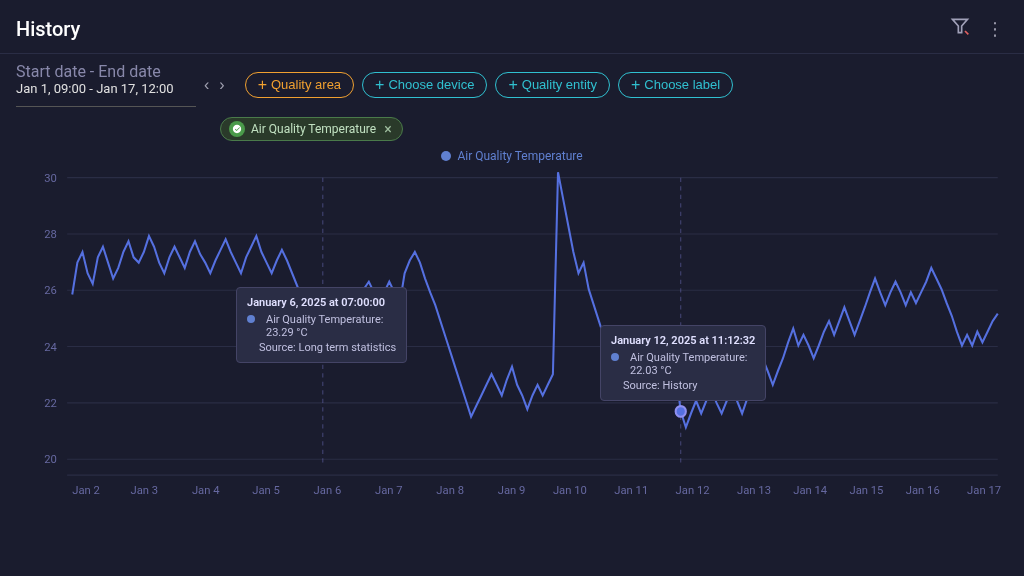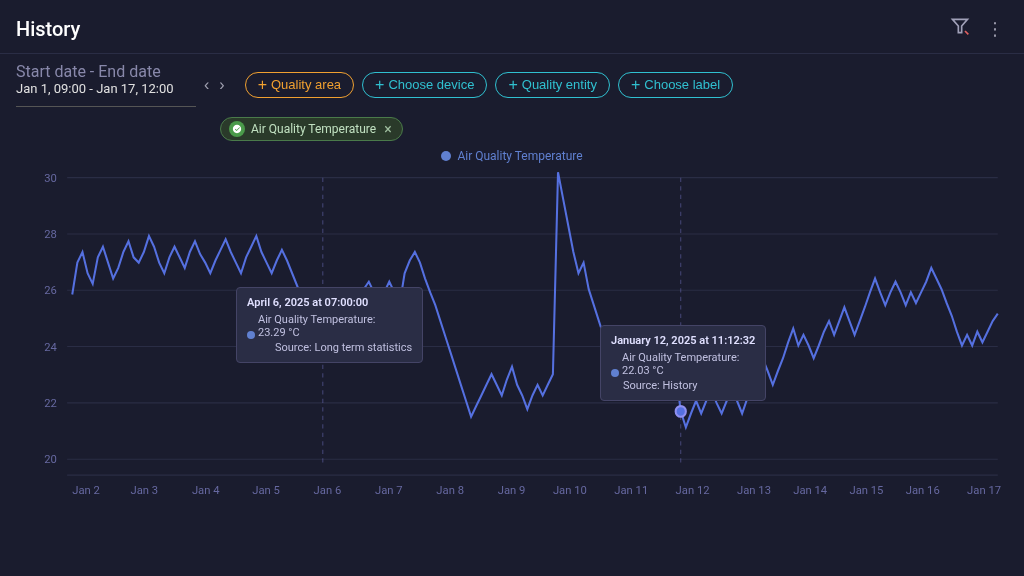--- a/index.html
+++ b/index.html
@@ -190,22 +190,22 @@
       pointer-events: none;
     }
     .tooltip-title {
       font-weight: 600;
       margin-bottom: 4px;
       color: #e0e0ff;
       font-size: 11px;
     }
     .tooltip-row {
       display: flex;
-      align-items: flex-end;
-      gap: 3px;
+      align-items: flex-start;
+      gap: 11px;
       margin-bottom: 2px;
     }
     .tooltip-dot {
       width: 8px;
       height: 8px;
       border-radius: 50%;
       background: #6080d0;
       margin-top: 2px;
       flex-shrink: 0;
     }
@@ -515,29 +515,29 @@
 
       <line x1="300" y1="10" x2="300" y2="280" stroke="#7070c0" stroke-width="1" stroke-dasharray="4,4" opacity="0.5"></line>
       <line x1="650" y1="10" x2="650" y2="280" stroke="#7070c0" stroke-width="1" stroke-dasharray="4,4" opacity="0.5"></line>
 
       <circle cx="300" cy="155" r="5" fill="#5570e0" stroke="#9090f0" stroke-width="2"></circle>
       <circle cx="650" cy="230" r="5" fill="#5570e0" stroke="#9090f0" stroke-width="2"></circle>
     </svg>
 
     
     <div class="tooltip" style="left: 220px; top: 120px;">
-      <div class="tooltip-title">April 6, 2025 at 07:00:00</div>
+      <div class="tooltip-title">January 6, 2025 at 07:00:00</div>
       <div class="tooltip-row">
         <div class="tooltip-dot"></div>
         <div class="tooltip-text">
           <span>Air Quality Temperature:</span><br>
           <span>23.29 °C</span>
         </div>
       </div>
-      <div class="tooltip-text" style="margin-left: 28px;">
+      <div class="tooltip-text" style="margin-left: 12px;">
         <span>Source:</span> <span>Long term statistics</span>
       </div>
     </div>
 
     
     <div class="tooltip" style="left: 584px; top: 158px;">
       <div class="tooltip-title">January 12, 2025 at 11:12:32</div>
       <div class="tooltip-row">
         <div class="tooltip-dot"></div>
         <div class="tooltip-text">

